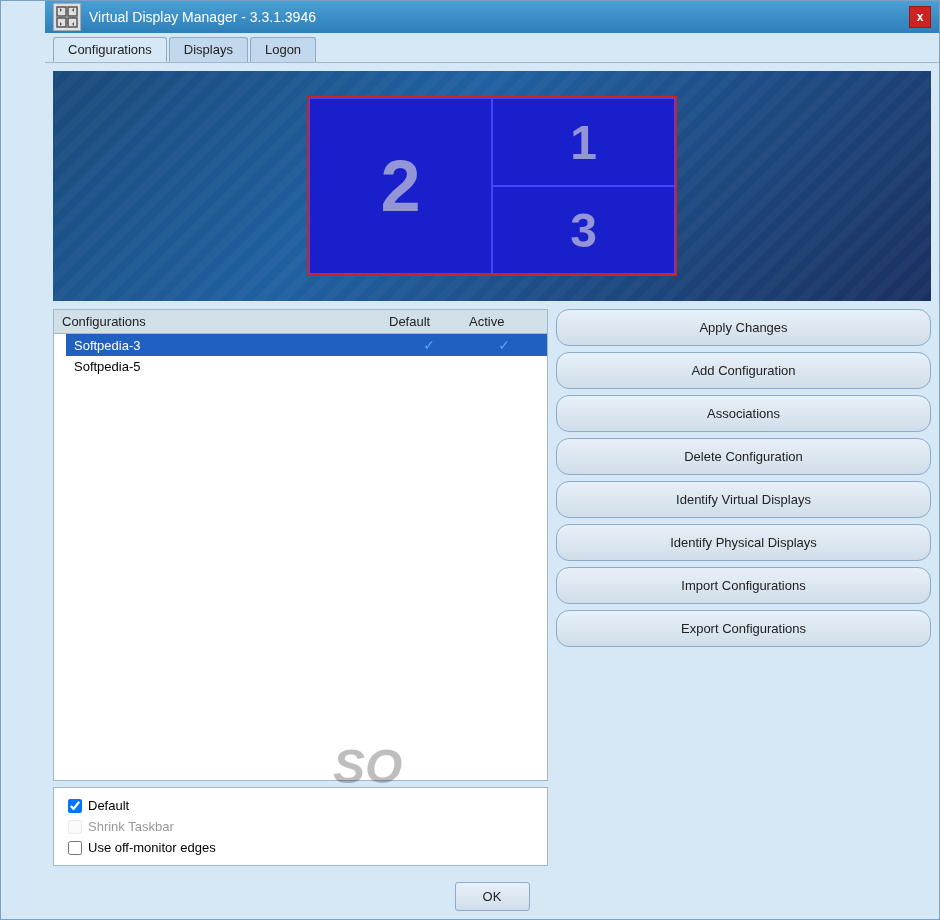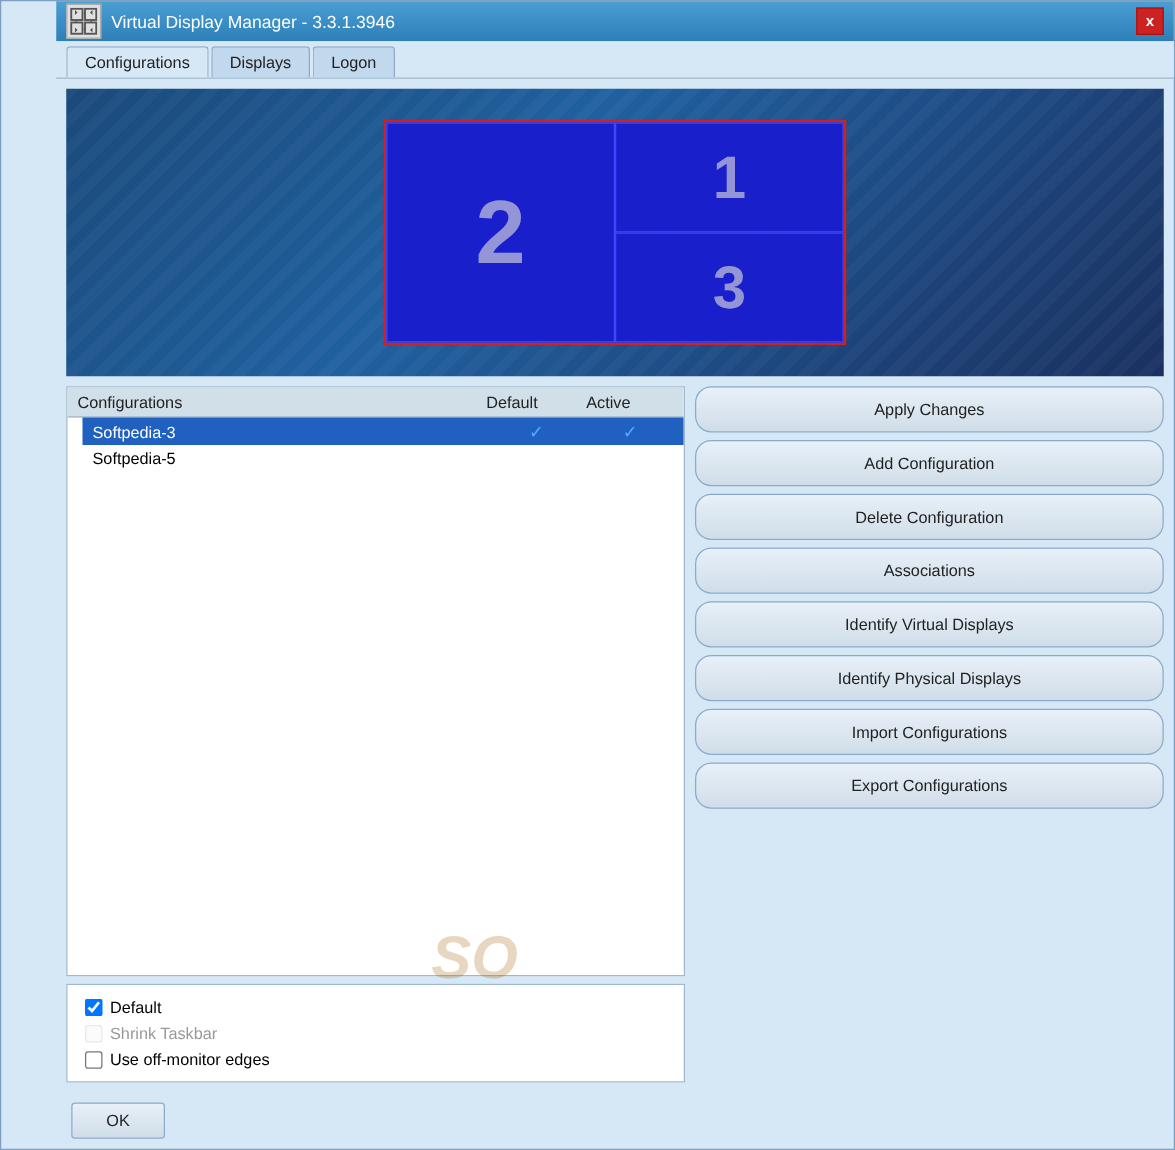--- a/index.html
+++ b/index.html
@@ -236,21 +236,21 @@
       padding: 10px 16px;
       font-size: 13px;
       color: #222;
       cursor: pointer;
       text-align: center;
       border-radius: 13px;
       width: 100%;
     }
     .footer {
       display: flex;
-      justify-content: flex-start;
+      justify-content: center;
       padding: 8px 12px;
       flex-shrink: 0;
     }
     .ok-btn {
       background: linear-gradient(to bottom, #e8f0f8, #d0dde8);
       border: 1px solid #8aabcc;
       padding: 6px 24px;
       font-size: 13px;
       color: #222;
       cursor: pointer;
@@ -349,32 +349,32 @@
           <div class="checkbox-row">
             <input type="checkbox" id="chk-offmonitor" style="">
             <label for="chk-offmonitor">Use off-monitor edges</label>
           </div>
         </div>
       </div>
 
       <div class="right-panel">
         <button class="action-btn">Apply Changes</button>
         <button class="action-btn">Add Configuration</button>
+        <button class="action-btn">Associations</button>
         <button class="action-btn">Delete Configuration</button>
-        <button class="action-btn">Associations</button>
         <button class="action-btn">Identify Virtual Displays</button>
         <button class="action-btn">Identify Physical Displays</button>
         <button class="action-btn">Import Configurations</button>
         <button class="action-btn">Export Configurations</button>
       </div>
     </div>
   </div>
 
   <div style="position:relative; height:0; overflow:visible; pointer-events:none;">
-    <div style="position:absolute; bottom:80px; left:300px; opacity:0.25; font-size:48px; font-weight:bold; color:#a16207; font-style:italic; z-index:10; pointer-events:none;">
+    <div style="position:absolute; bottom:80px; left:288px; opacity:0.25; font-size:48px; font-weight:bold; color:#000000; font-style:italic; z-index:10; pointer-events:none;">
       <span>SO</span>
     </div>
   </div>
 
   <div class="footer">
     <button class="ok-btn">OK</button>
   </div>
 </div>
 
 </body></html>

